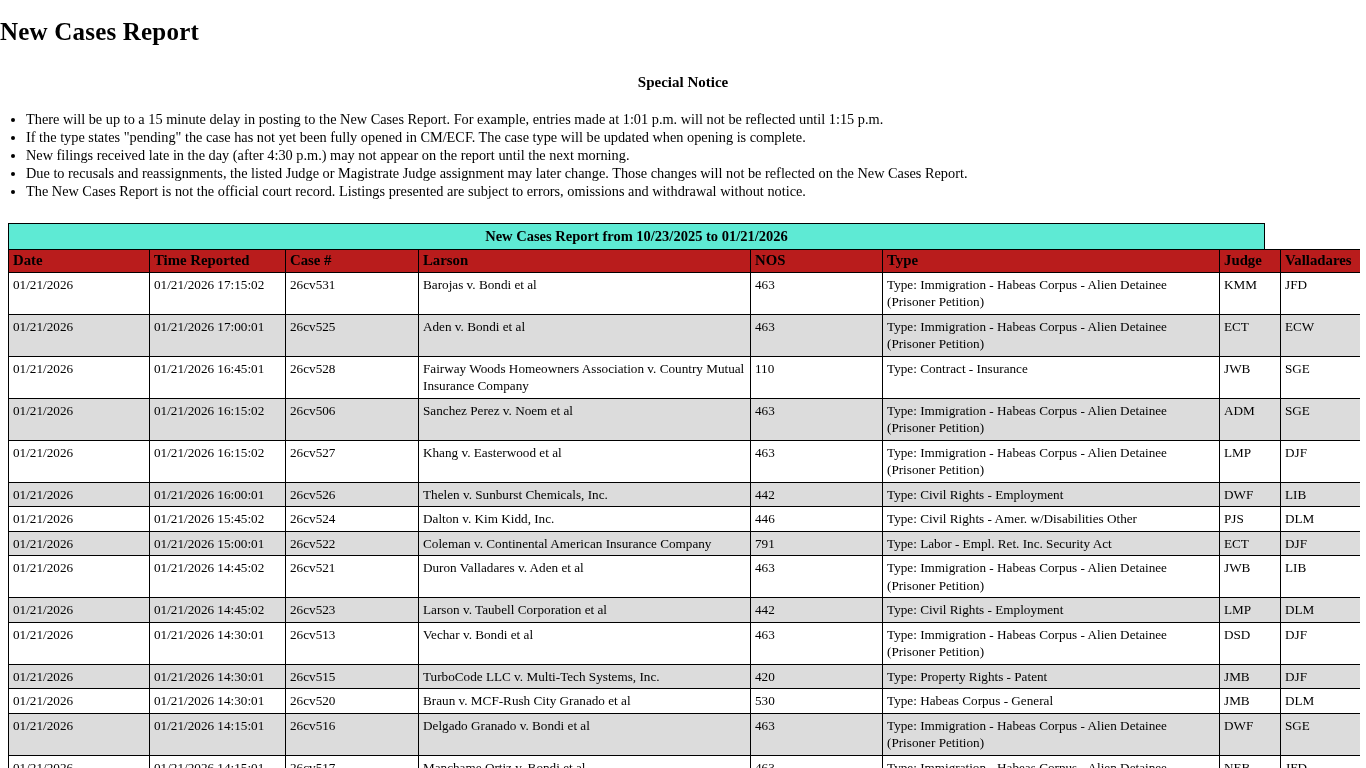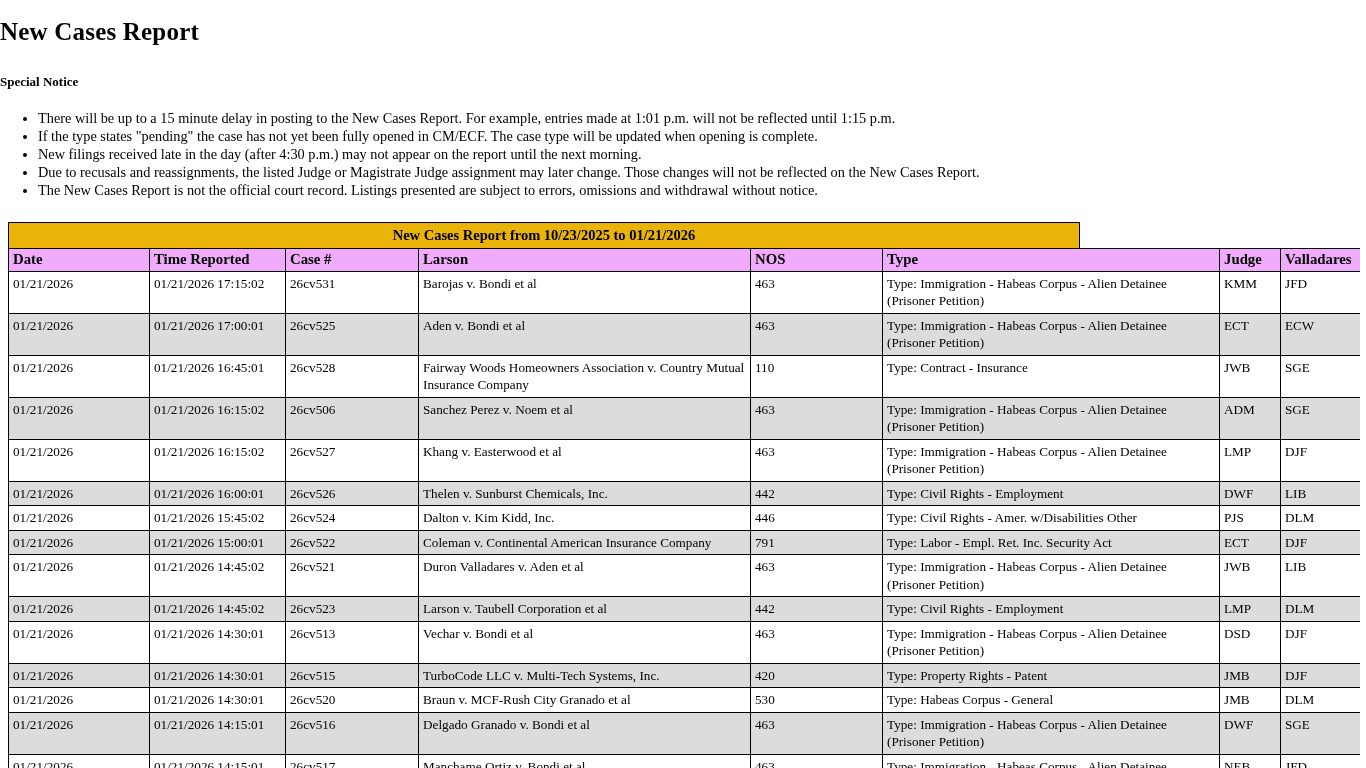--- a/index.html
+++ b/index.html
@@ -26,30 +26,30 @@
     font-family: "Liberation Serif", "DejaVu Serif", serif;
     font-size: 25px;
     font-weight: bold;
     margin: 18px 0 0 0;
     padding: 0;
     letter-spacing: 0.2px;
   }
 
   h3.special-notice {
     font-family: "Liberation Serif", "DejaVu Serif", serif;
-    font-size: 13px;
+    font-size: 15px;
     font-weight: bold;
-    text-align: left;
+    text-align: center;
     margin: 28px 0 0 0;
     padding: 0;
   }
 
   ul.notice-list {
     margin: 20px 0 0 0;
-    padding-left: 38px;
+    padding-left: 26px;
     list-style-type: disc;
   }
   ul.notice-list li {
     font-size: 14.3px;
     line-height: 17.5px;
     margin: 0 0 0.5px 0;
     padding: 0;
   }
 
   .table-wrap {
@@ -60,33 +60,33 @@
 
   table.cases {
     border-collapse: collapse;
     width: 1352px;
     table-layout: fixed;
     border: 1px solid #000000;
   }
 
   table.cases caption {
     caption-side: top;
-    background: #eab308;
+    background: #5eead4;
     border: 1px solid #000000;
     border-bottom: none;
     font-size: 14.5px;
     font-weight: bold;
     text-align: center;
     padding: 4px 0 4px 0;
     box-sizing: border-box;
-    width: 1072px;
+    width: 1257px;
   }
 
   table.cases th {
-    background: #f0abfc;
+    background: #b91c1c;
     border: 1px solid #000000;
     font-size: 14.8px;
     font-weight: bold;
     text-align: left;
     padding: 2px 0 3px 4px;
     vertical-align: top;
     white-space: nowrap;
     overflow: hidden;
   }
 

